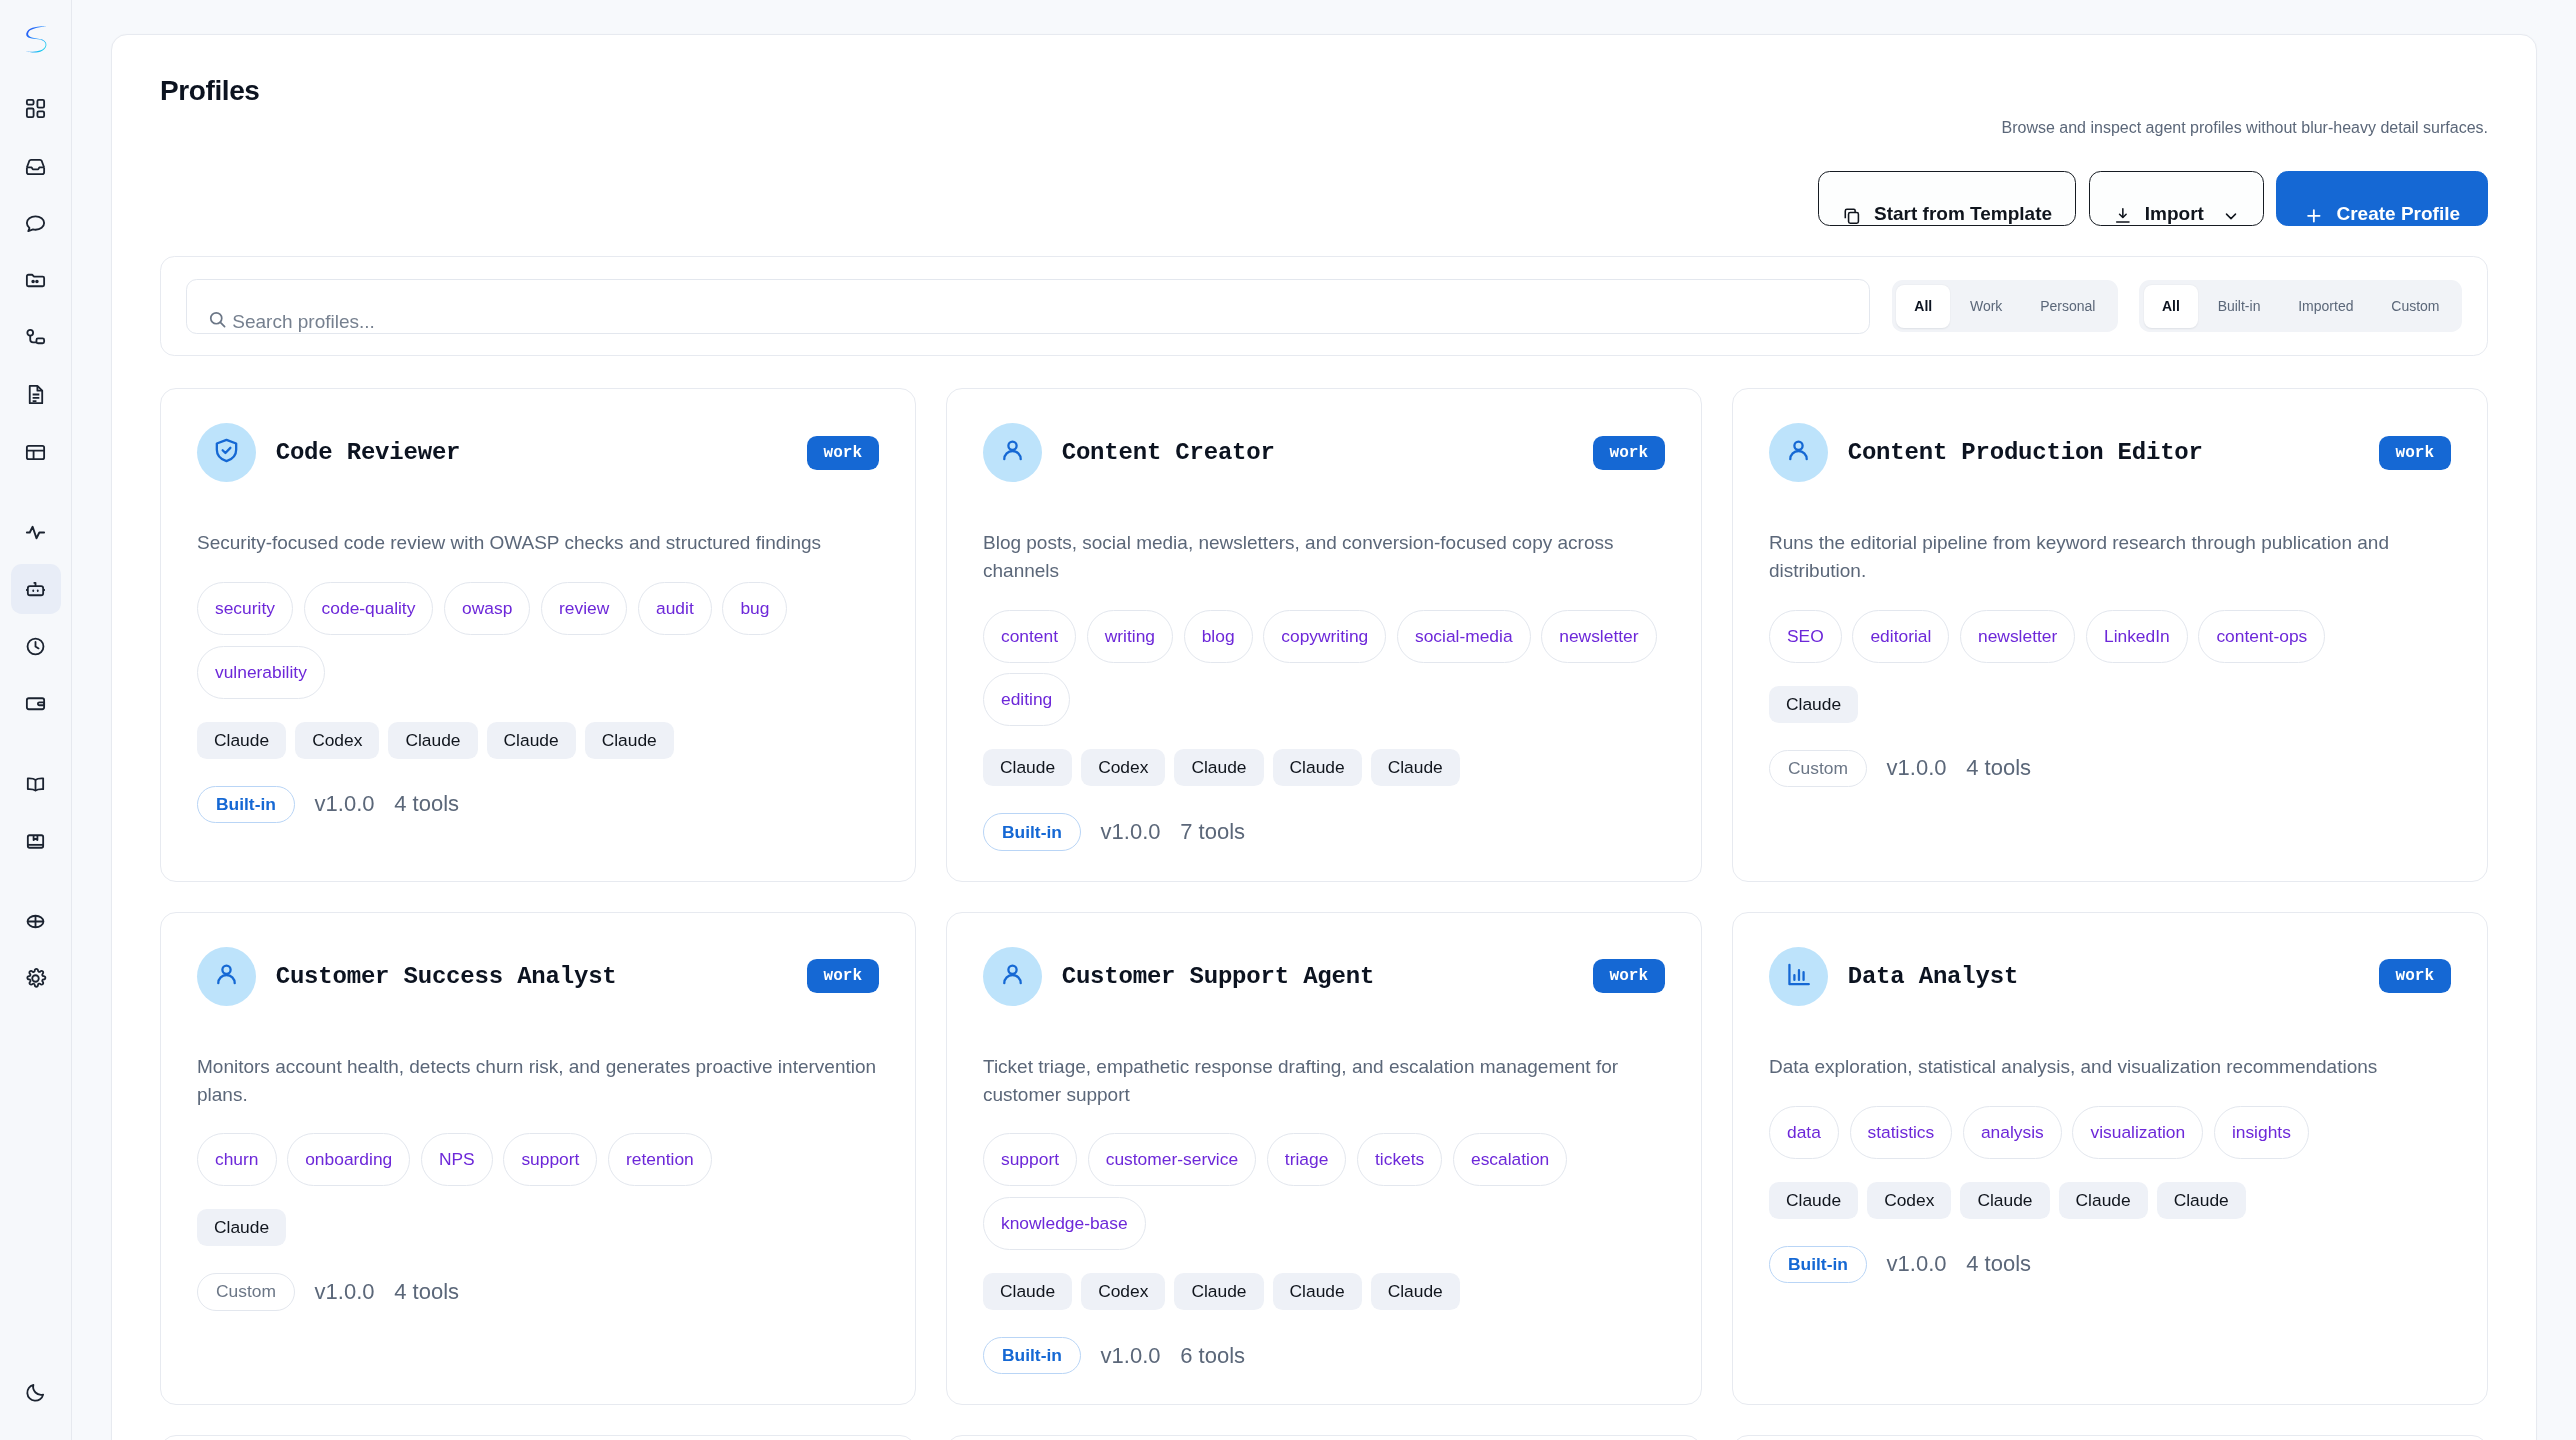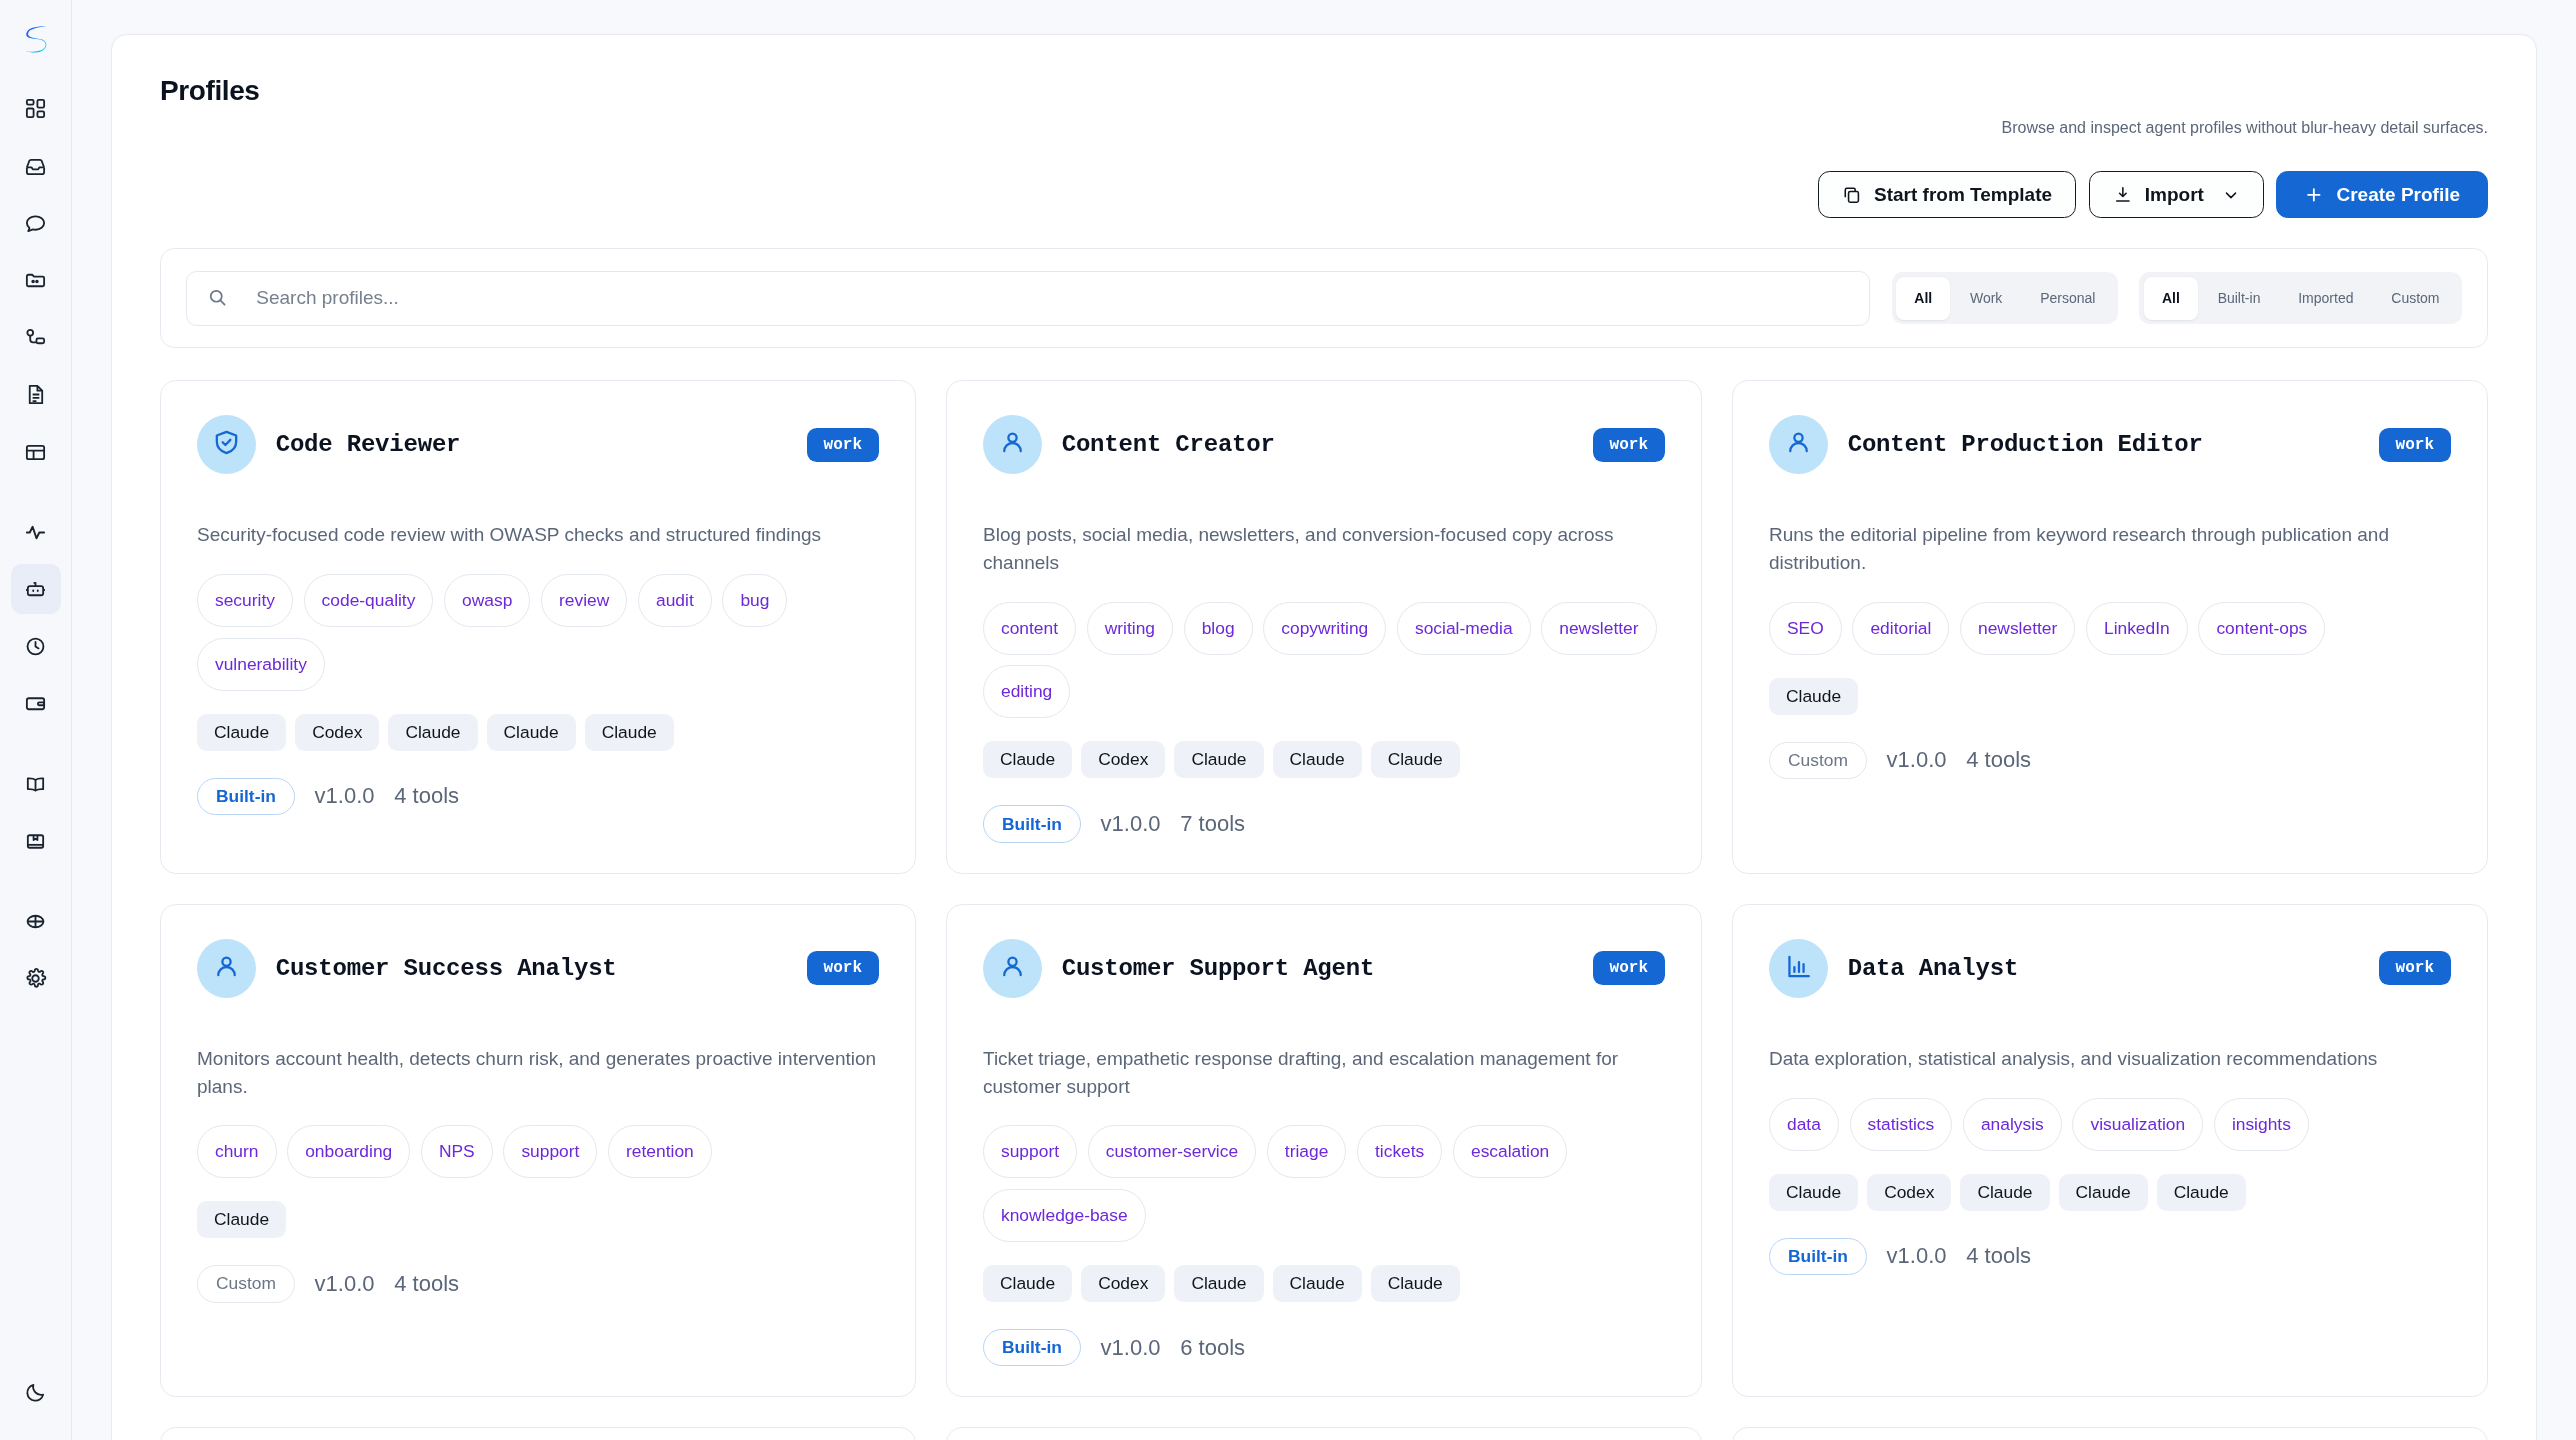--- a/index.html
+++ b/index.html
@@ -59,22 +59,22 @@
     font-size: 16px; color: #5b6779; font-weight: 400; text-align: right;
   }
 
   
   #toolbar {
     display: flex; justify-content: flex-end; align-items: center;
     gap: 12.5px;
     margin-top: 34px;
   }
   .btn {
-    display: inline-flex; align-items: center; gap: 12.5px;
-    height: 47px; padding: 0 23px;
+    display: inline-flex; align-items: flex-end; gap: 12.5px;
+    height: 55px; padding: 0 23px;
     border-radius: 11.6px;
     font-size: 19px; font-weight: 600;
     cursor: pointer; white-space: nowrap;
   }
   .btn-outline {
     background: #fdfefe; border: 1.4px solid #161b22; color: #10151d;
   }
   .btn-primary {
     background: #1568d4; border: 1.4px solid #1568d4; color: #ffffff;
     padding: 0 27px;
@@ -88,21 +88,21 @@
     border-radius: 14.3px;
     background: #fff;
     padding: 21.5px 25px;
     display: flex; align-items: center; gap: 21.5px;
   }
   #search-box {
     flex: 1 1 auto;
     height: 55px;
     border: 0.9px solid #e3e7ee;
     border-radius: 10.7px;
-    display: flex; align-items: center; gap: 29px;
+    display: flex; align-items: flex-end; gap: 5px;
     padding: 0 19.7px;
     background: #fff;
   }
   #search-input {
     border: 0; outline: 0; flex: 1 1 auto;
     font-family: "Liberation Sans", sans-serif;
     font-size: 19px; color: #0c1320; background: transparent;
   }
   #search-input::placeholder { color: #76808f; }
 

